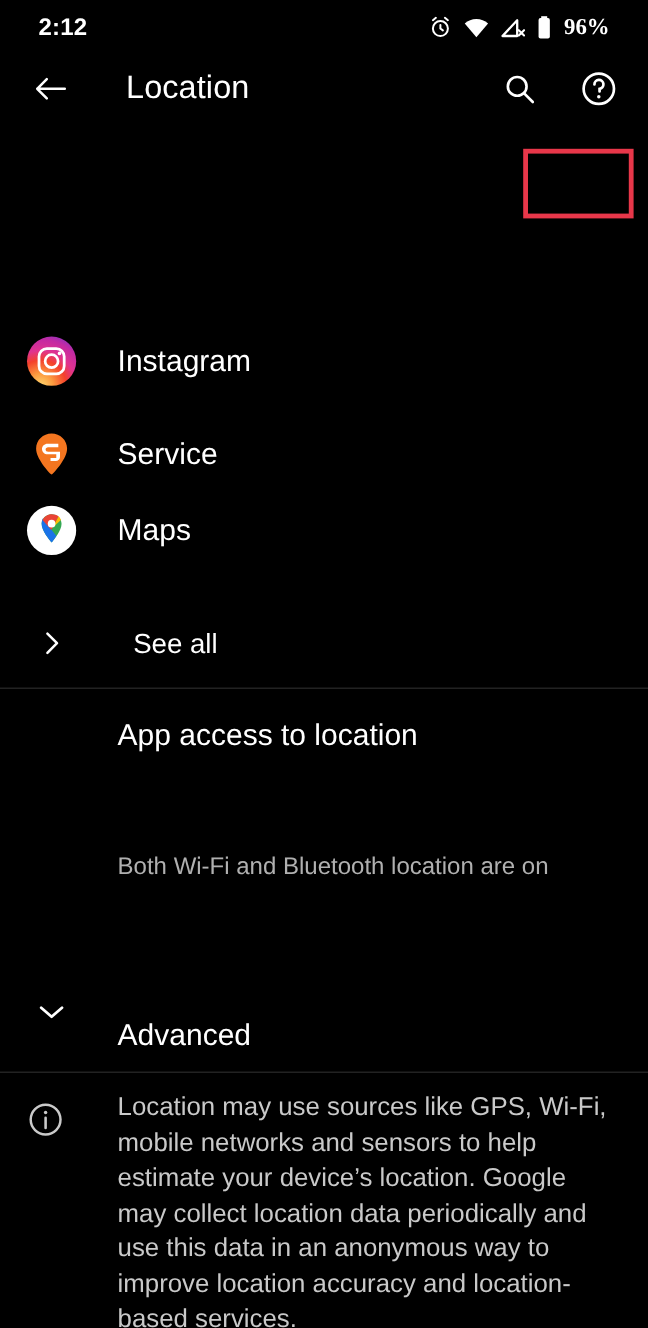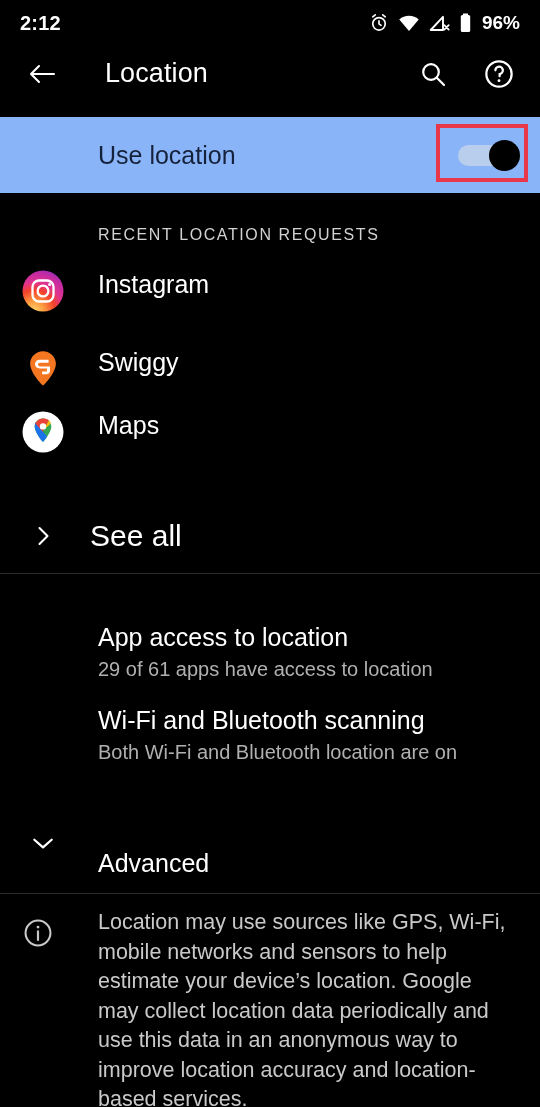--- a/index.html
+++ b/index.html
@@ -24,33 +24,34 @@
 
   
   .status-bar {
     position: absolute;
     top: 0; left: 0;
     width: 540px;
     height: 46px;
     display: flex;
     align-items: center;
     justify-content: space-between;
-    padding: 0 20px;
+    padding: 0 32px;
     box-sizing: border-box;
   }
   .status-time {
     font-size: 20px;
     font-weight: bold;
     letter-spacing: 0.2px;
     color: #ffffff;
   }
   .status-icons {
     display: flex;
     align-items: center;
     gap: 9px;
+    font-family: Liberation Serif, serif;
   }
   .status-icons svg { display: block; }
   .battery-pct {
     font-size: 19px;
     font-weight: bold;
     color: #ffffff;
     margin-left: 1px;
   }
 
   
@@ -150,21 +151,21 @@
     font-weight: normal;
   }
 
   
   .app-row {
     position: absolute;
     left: 0;
     width: 428px;
     height: 62px;
     display: flex;
-    align-items: flex-start;
+    align-items: center;
   }
   .app-icon {
     width: 42px; height: 42px;
     margin-left: 22px;
     flex: 0 0 auto;
     display: flex; align-items: center; justify-content: center;
   }
   .app-label {
     font-size: 25px;
     color: #ffffff;
@@ -180,23 +181,23 @@
     display: flex;
     align-items: center;
   }
   .chev-box {
     width: 42px; height: 42px;
     margin-left: 22px;
     flex: 0 0 auto;
     display: flex; align-items: center; justify-content: center;
   }
   .see-all-label {
-    font-size: 30px;
-    color: #ffffff;
-    margin-left: 26px;
+    font-size: 23px;
+    color: #ffffff;
+    margin-left: 47px;
   }
 
   
   .divider {
     position: absolute;
     left: 0;
     width: 540px;
     height: 1px;
     background: #2b2b2b;
   }
@@ -303,32 +304,22 @@
     </div>
     <div class="bar-icon help">
       <svg width="30" height="30" viewBox="0 0 28 28">
         <circle cx="14" cy="14" r="11.8" fill="none" stroke="#ffffff" stroke-width="2.1"></circle>
         <path d="M10.6 10.6a3.5 3.5 0 1 1 4 3.45v2" fill="none" stroke="#ffffff" stroke-width="2.1" stroke-linecap="round"></path>
         <circle cx="14" cy="20.2" r="1.35" fill="#ffffff"></circle>
       </svg>
     </div>
   </div>
 
-  <div class="master-row">
-    <div class="master-label">Use location</div>
-    <div class="switch-wrap">
-      <div class="switch">
-        <div class="switch-track"></div>
-        <div class="switch-thumb"></div>
-      </div>
-    </div>
-  </div>
   <div class="highlight-box"></div>
 
-  <div class="section-header">RECENT LOCATION REQUESTS</div>
 
   <div class="app-row" style="top:270px">
     <div class="app-icon">
       <svg width="42" height="42" viewBox="0 0 42 42">
         <defs>
           <radialGradient id="igGrad" cx="28%" cy="100%" r="115%">
             <stop offset="0%" stop-color="#ffd86f"></stop>
             <stop offset="22%" stop-color="#fc9a3f"></stop>
             <stop offset="45%" stop-color="#f4412b"></stop>
             <stop offset="62%" stop-color="#e0338f"></stop>
@@ -346,21 +337,21 @@
   </div>
 
   <div class="app-row" style="top:348px">
     <div class="app-icon">
       <svg width="42" height="42" viewBox="0 0 42 42">
         <path d="M21 3.2c-7.1 0-12.9 5.6-12.9 12.5 0 8.4 10.1 19.2 12.2 21.4a1 1 0 0 0 1.4 0c2.1-2.2 12.2-13 12.2-21.4C33.9 8.8 28.1 3.2 21 3.2z" fill="#f47620"></path>
         <path d="M26.6 11.7h-8.9c-2.7 0-4.7 1.9-4.7 4.4s2 4.4 4.7 4.4h7.2v3.1h-4.8v2.6h4.3c2.2 0 3.6-1.4 3.6-3.3v-4.4h-9.9c-1.2 0-2.1-.8-2.1-1.9 0-1.1.9-1.9 2.1-1.9h8.5v-3z" fill="#ffffff"></path>
         <path d="M21.1 27.9v5.8c0 .3.4.4.6.2l2.4-4.2" fill="#f47620"></path>
       </svg>
     </div>
-    <div class="app-label">Swiggy</div>
+    <div class="app-label">Service</div>
   </div>
 
   <div class="app-row" style="top:411px">
     <div class="app-icon">
       <svg width="42" height="42" viewBox="0 0 42 42">
         <circle cx="21" cy="21" r="20.5" fill="#ffffff"></circle>
         <path d="M21 7.5c-4.6 0-8.3 3.6-8.3 8 0 5.6 6.6 13.6 7.9 15.1.2.3.6.3.8 0 1.3-1.5 7.9-9.5 7.9-15.1 0-4.4-3.7-8-8.3-8z" fill="#34a853"></path>
         <path d="M13.6 11.1c-.6 1.3-.9 2.7-.9 4.4 0 5.6 6.6 13.6 7.9 15.1.2.3.6.3.8 0 .5-.6 2-2.5 3.6-5L13.6 11.1z" fill="#1a73e8"></path>
         <path d="M26.9 9.2c-1.5-1.1-3.5-1.7-5.9-1.7-3.4 0-6.3 2-7.6 4.9l7.4 8.3 6.1-11.5z" fill="#ea4335"></path>
         <path d="M26.9 9.2l-5.1 9.5 7-6.3c-.4-1.3-1.1-2.4-1.9-3.2z" fill="#fbbc04"></path>
@@ -374,27 +365,25 @@
     <div class="chev-box">
       <svg width="24" height="24" viewBox="0 0 24 24">
         <path d="M8.5 4l8 8-8 8" fill="none" stroke="#ffffff" stroke-width="2.1" stroke-linecap="round" stroke-linejoin="round"></path>
       </svg>
     </div>
     <div class="see-all-label">See all</div>
   </div>
 
   <div class="divider" style="top:573px"></div>
 
-  <div class="setting-row" style="top:622px">
+  <div class="setting-row" style="top:598px">
     <div class="setting-title">App access to location</div>
-    <div class="setting-sub">29 of 61 apps have access to location</div>
   </div>
 
   <div class="setting-row" style="top:705px">
-    <div class="setting-title">Wi-Fi and Bluetooth scanning</div>
     <div class="setting-sub">Both Wi-Fi and Bluetooth location are on</div>
   </div>
 
   <div class="adv-chevron">
     <svg width="26" height="26" viewBox="0 0 24 24">
       <path d="M4 9l8 7 8-7" fill="none" stroke="#ffffff" stroke-width="2.1" stroke-linecap="round" stroke-linejoin="round"></path>
     </svg>
   </div>
   <div class="setting-row" style="top:848px">
     <div class="setting-title">Advanced</div>

